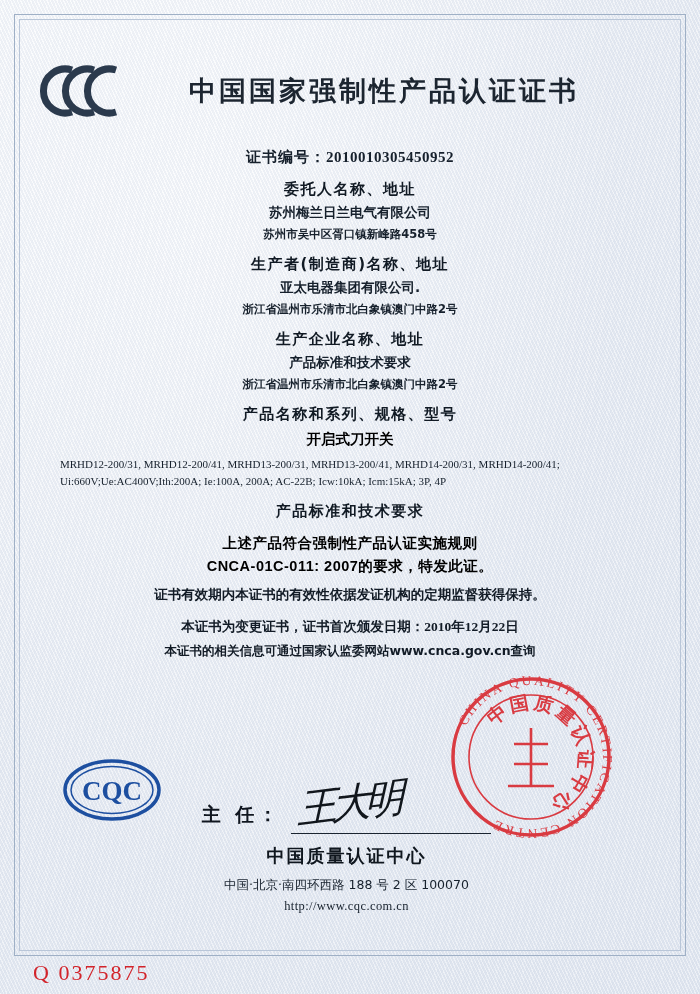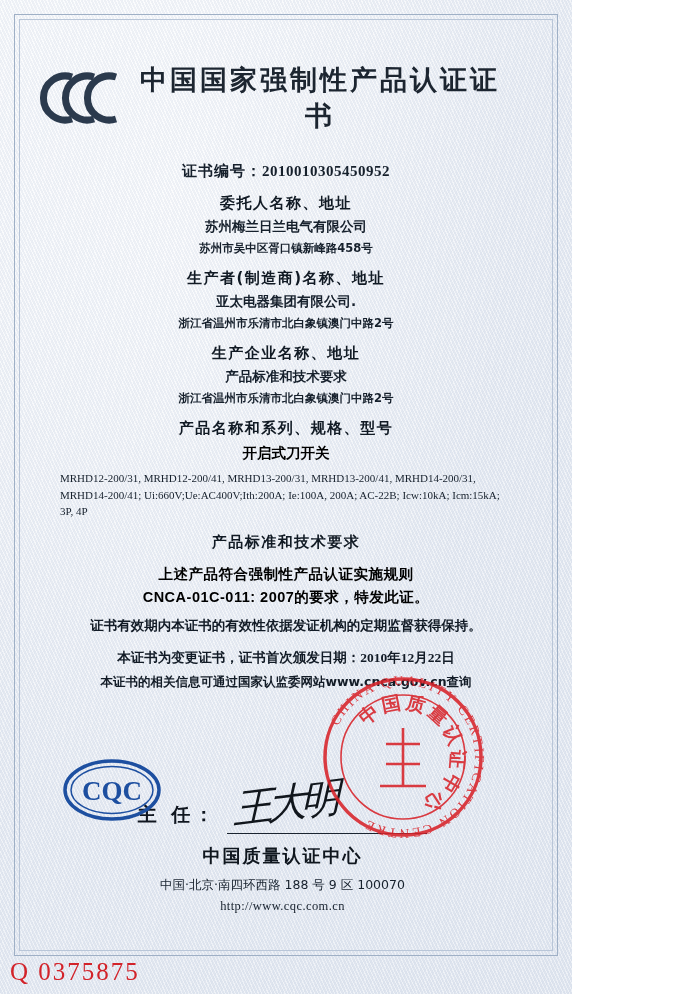--- a/index.html
+++ b/index.html
@@ -8,21 +8,21 @@
   }
   body {
     width: 700px;
     height: 994px;
     background: #ffffff;
     font-family: "Liberation Serif", serif;
     overflow: hidden;
   }
   .page {
     position: relative;
-    width: 572px;
+    width: 700px;
     height: 994px;
     background:
       linear-gradient(135deg, rgba(255,255,255,0.55) 0%, rgba(226,231,240,0.35) 40%, rgba(213,221,234,0.45) 100%),
       repeating-linear-gradient(115deg, #eef1f6 0px, #eef1f6 2px, #e6ebf3 2px, #e6ebf3 4px),
       #ebeff5;
     box-sizing: border-box;
     padding-left: 16px;
   }
   
   .page::before {
@@ -253,24 +253,24 @@
     bottom: 96px;
     width: 182px;
     height: 182px;
     z-index: 4;
     opacity: 0.88;
   }
 
   
   .serial {
     position: absolute;
-    left: 10px;
+    left: 33px;
     bottom: 8px;
     color: #d2232a;
-    font-size: 25px;
+    font-size: 22px;
     letter-spacing: 2px;
     font-family: "Liberation Serif", serif;
     z-index: 5;
   }
 </style>
 </head>
 <body>
 
 <div class="page">
   <div class="border-outer"></div>
@@ -345,21 +345,21 @@
             <text x="50" y="42" text-anchor="middle" font-family="Liberation Serif, serif" font-size="27" font-weight="bold" fill="#1d4fa0">CQC</text>
           </svg>
         </div>
         <div class="director">主  任：</div>
         <div class="sign-line">
           <div class="signature">王大明</div>
         </div>
       </div>
 
       <div class="org">中国质量认证中心</div>
-      <div class="addr">中国·北京·南四环西路 188 号 9 区 100070</div>
+      <div class="addr">中国·北京·南四环西路 188 号 2 区 100070</div>
       <div class="url">http://www.cqc.com.cn</div>
     </div>
 
     <svg class="seal" viewBox="0 0 182 182" aria-hidden="true">
       <defs>
         <path id="outerArc" d="M 91,91 m -72,0 a 72,72 0 1,1 144,0 a 72,72 0 1,1 -144,0"></path>
         <path id="innerArc" d="M 91,91 m -48,0 a 48,48 0 1,1 96,0 a 48,48 0 1,1 -96,0"></path>
       </defs>
       <circle cx="91" cy="91" r="78" fill="none" stroke="#d8232a" stroke-width="3.5"></circle>
       <circle cx="91" cy="91" r="62" fill="none" stroke="#d8232a" stroke-width="1.6"></circle>

